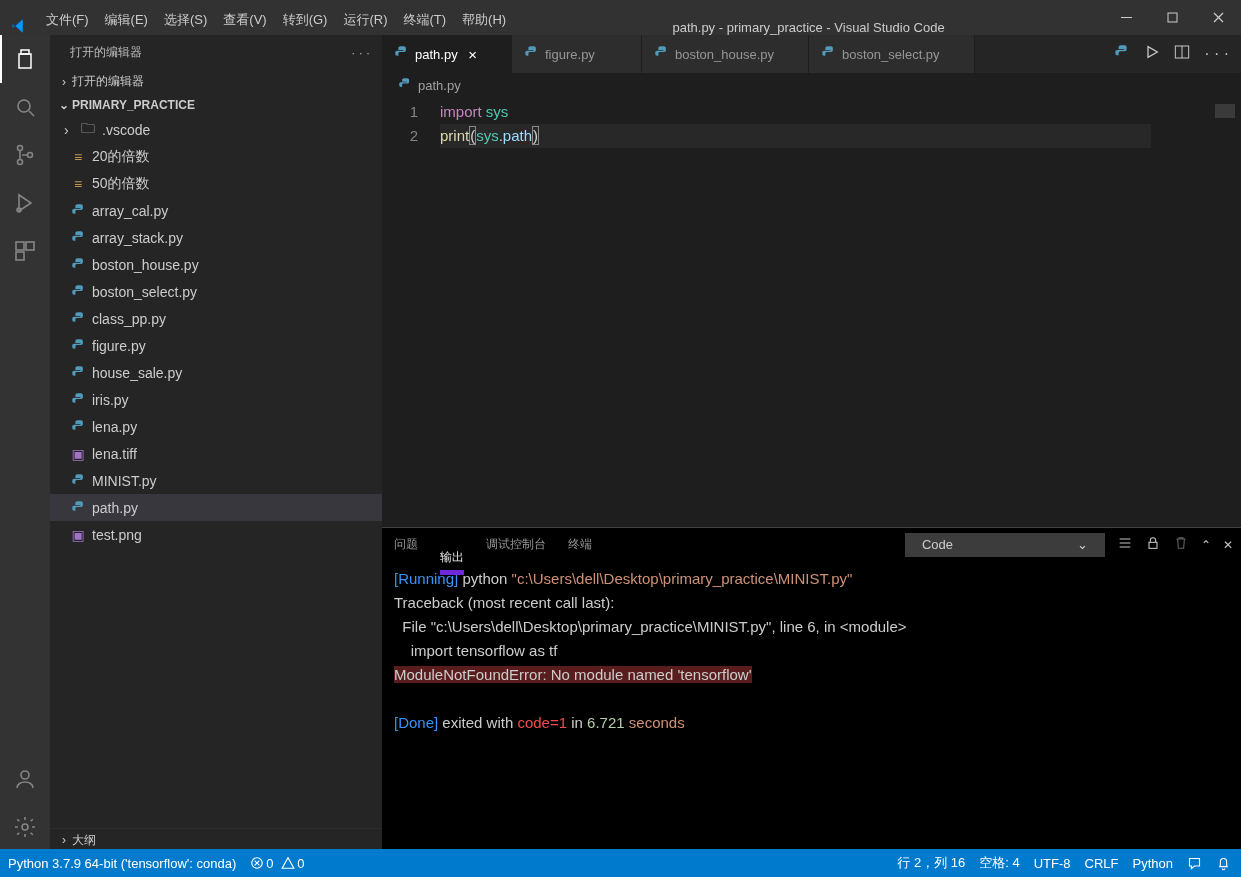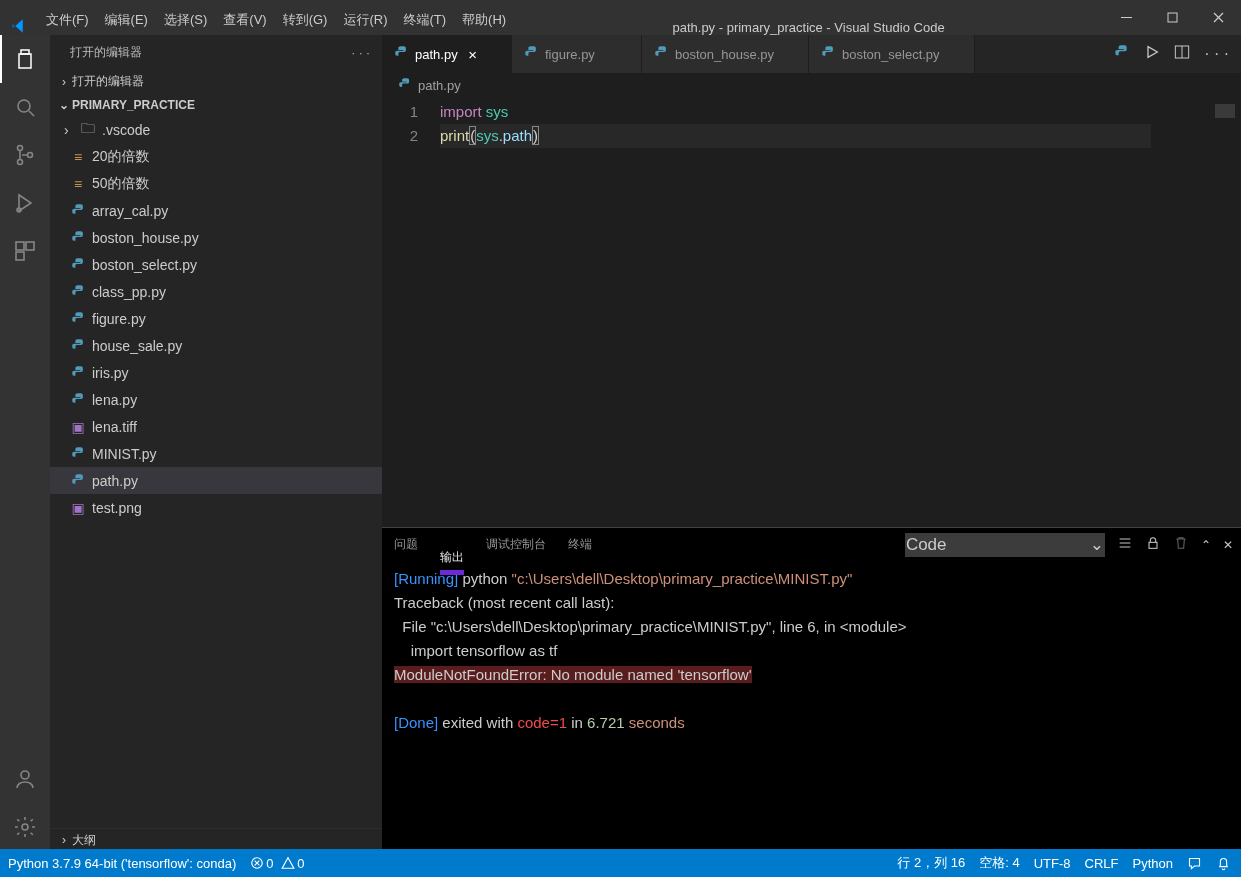--- a/index.html
+++ b/index.html
@@ -66,21 +66,21 @@
 .current-line { background: #282828; display:block; }
 .minimap { position: absolute; right: 0; top:0; width: 90px; height: 100%; background: #1e1e1e; }
 .minimap-marks { position:absolute; top:6px; right:6px; width:20px; height:14px; background:#3a3a3a; }
 
 
 .panel { height: 324px; border-top: 1px solid #414141; display: flex; flex-direction: column; background: #000000; }
 .panel-tabs { height: 33px; display: flex; align-items: center; padding: 0 12px; font-size: 12px; gap: 22px; position: relative; }
 .panel-tab { color: #969696; cursor: pointer; padding: 4px 0; }
 .panel-tab.active { color: #e7e7e7; border-bottom: 5px solid #6d28d9; margin-top: 30px; }
 .panel-right { position: absolute; right: 8px; display: flex; align-items: center; gap: 12px; }
-.panel-select { background: #3c3c3c; border: 1px solid #3c3c3c; color: #cccccc; font-size: 17px; height: 24px; width: 200px; padding: 0 0; display: flex; align-items: center; justify-content: space-between; cursor: pointer; }
+.panel-select { background: #3c3c3c; border: 1px solid #3c3c3c; color: #cccccc; font-size: 13px; height: 24px; width: 200px; padding: 0 16px; display: flex; align-items: center; justify-content: space-between; cursor: pointer; }
 .panel-icon { color: #c5c5c5; cursor: pointer; }
 .panel-body { flex: 1; padding: 6px 12px; font-family: Consolas, "Courier New", monospace; font-size: 15px; line-height: 24px; color: #cccccc; overflow:auto; white-space: pre-wrap; }
 .out-running { color: #3794ff; }
 .out-cmd { color: #ce9178; }
 .out-err-hl { background: #5a1d1d; }
 .out-done { color: #3794ff; }
 .out-code1 { color: #f14c4c; }
 .out-num { color: #b5cea8; }
 .out-sec { color: #ce9178; }
 
@@ -211,20 +211,28 @@
           <span class="icon file-icon">≡</span>
           <span>50的倍数</span>
         </div>
         <div class="tree-item">
           <span class="icon py-icon">
             <svg width="15" height="15" viewBox="0 0 24 24" fill="currentColor">
               <path d="M11 2c-4 0-4 2-4 4v2h8v1H5c-2 0-3 1-3 4s1 4 3 4h2v-3c0-2 1-3 3-3h6c2 0 3-1 3-3V6c0-2 0-4-4-4h-4z"></path>
             </svg>
           </span>
           <span>array_cal.py</span>
+        </div>
+        <div class="tree-item">
+          <span class="icon py-icon">
+            <svg width="15" height="15" viewBox="0 0 24 24" fill="currentColor">
+              <path d="M11 2c-4 0-4 2-4 4v2h8v1H5c-2 0-3 1-3 4s1 4 3 4h2v-3c0-2 1-3 3-3h6c2 0 3-1 3-3V6c0-2 0-4-4-4h-4z"></path>
+            </svg>
+          </span>
+          <span>array_stack.py</span>
         </div>
         <div class="tree-item">
           <span class="icon py-icon">
             <svg width="15" height="15" viewBox="0 0 24 24" fill="currentColor">
               <path d="M11 2c-4 0-4 2-4 4v2h8v1H5c-2 0-3 1-3 4s1 4 3 4h2v-3c0-2 1-3 3-3h6c2 0 3-1 3-3V6c0-2 0-4-4-4h-4z"></path>
             </svg>
           </span>
           <span>boston_house.py</span>
         </div>
         <div class="tree-item">

